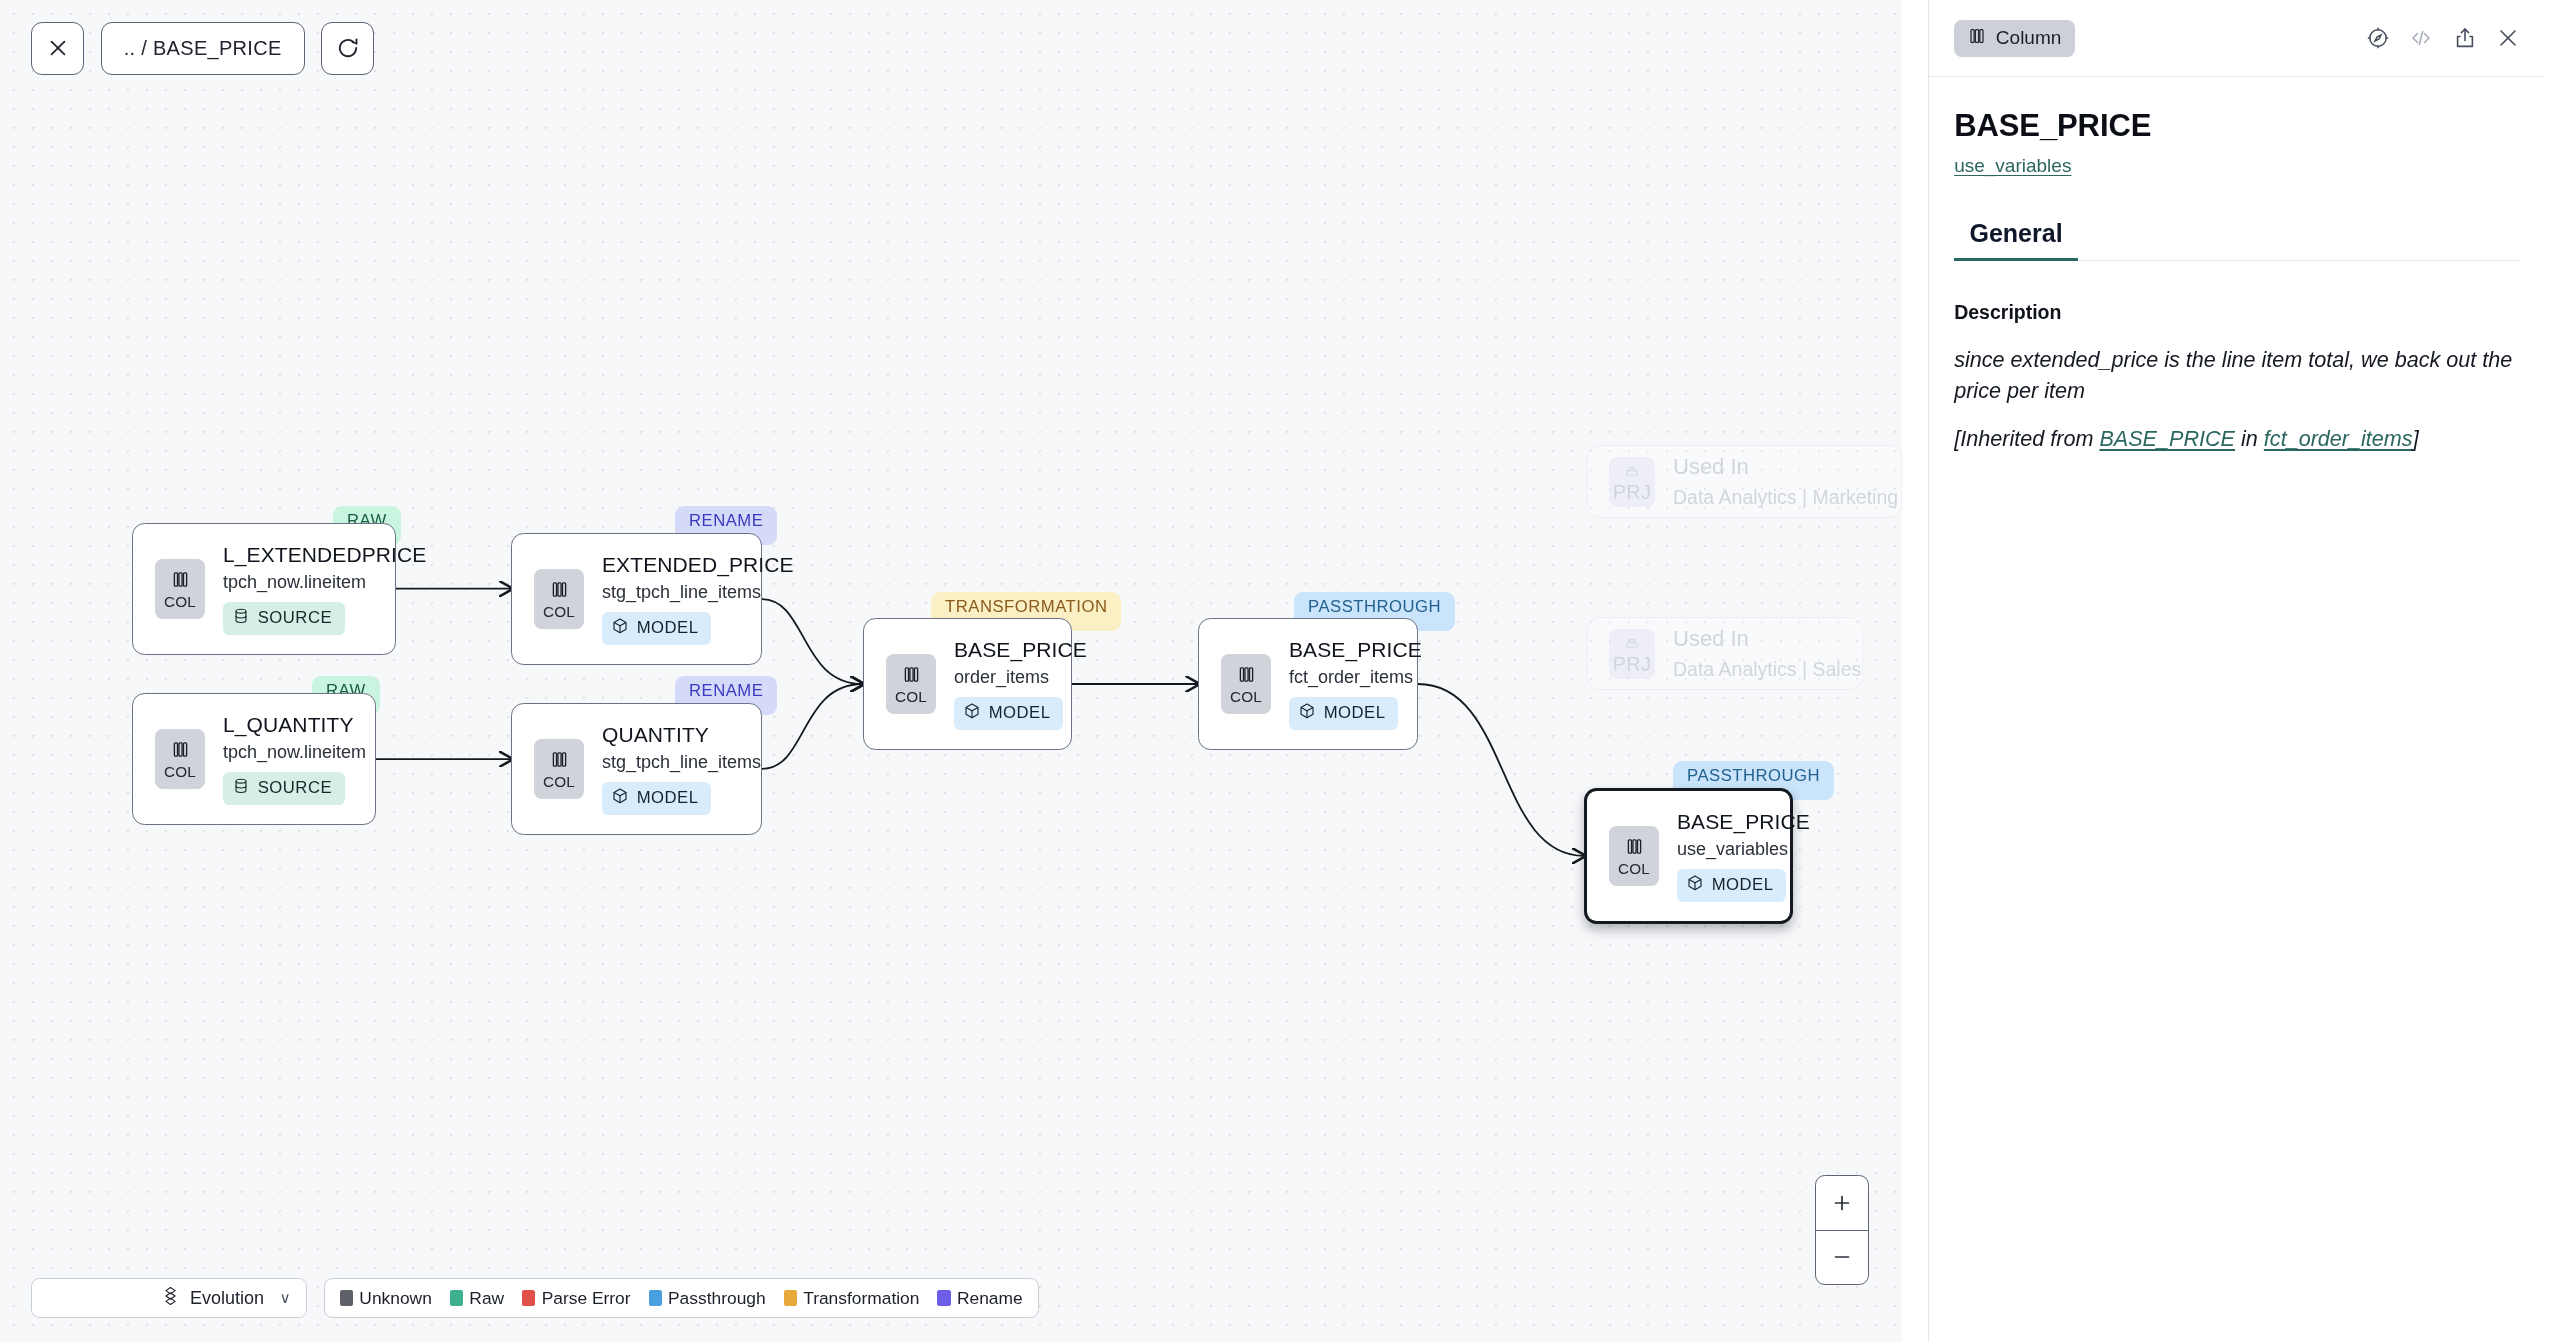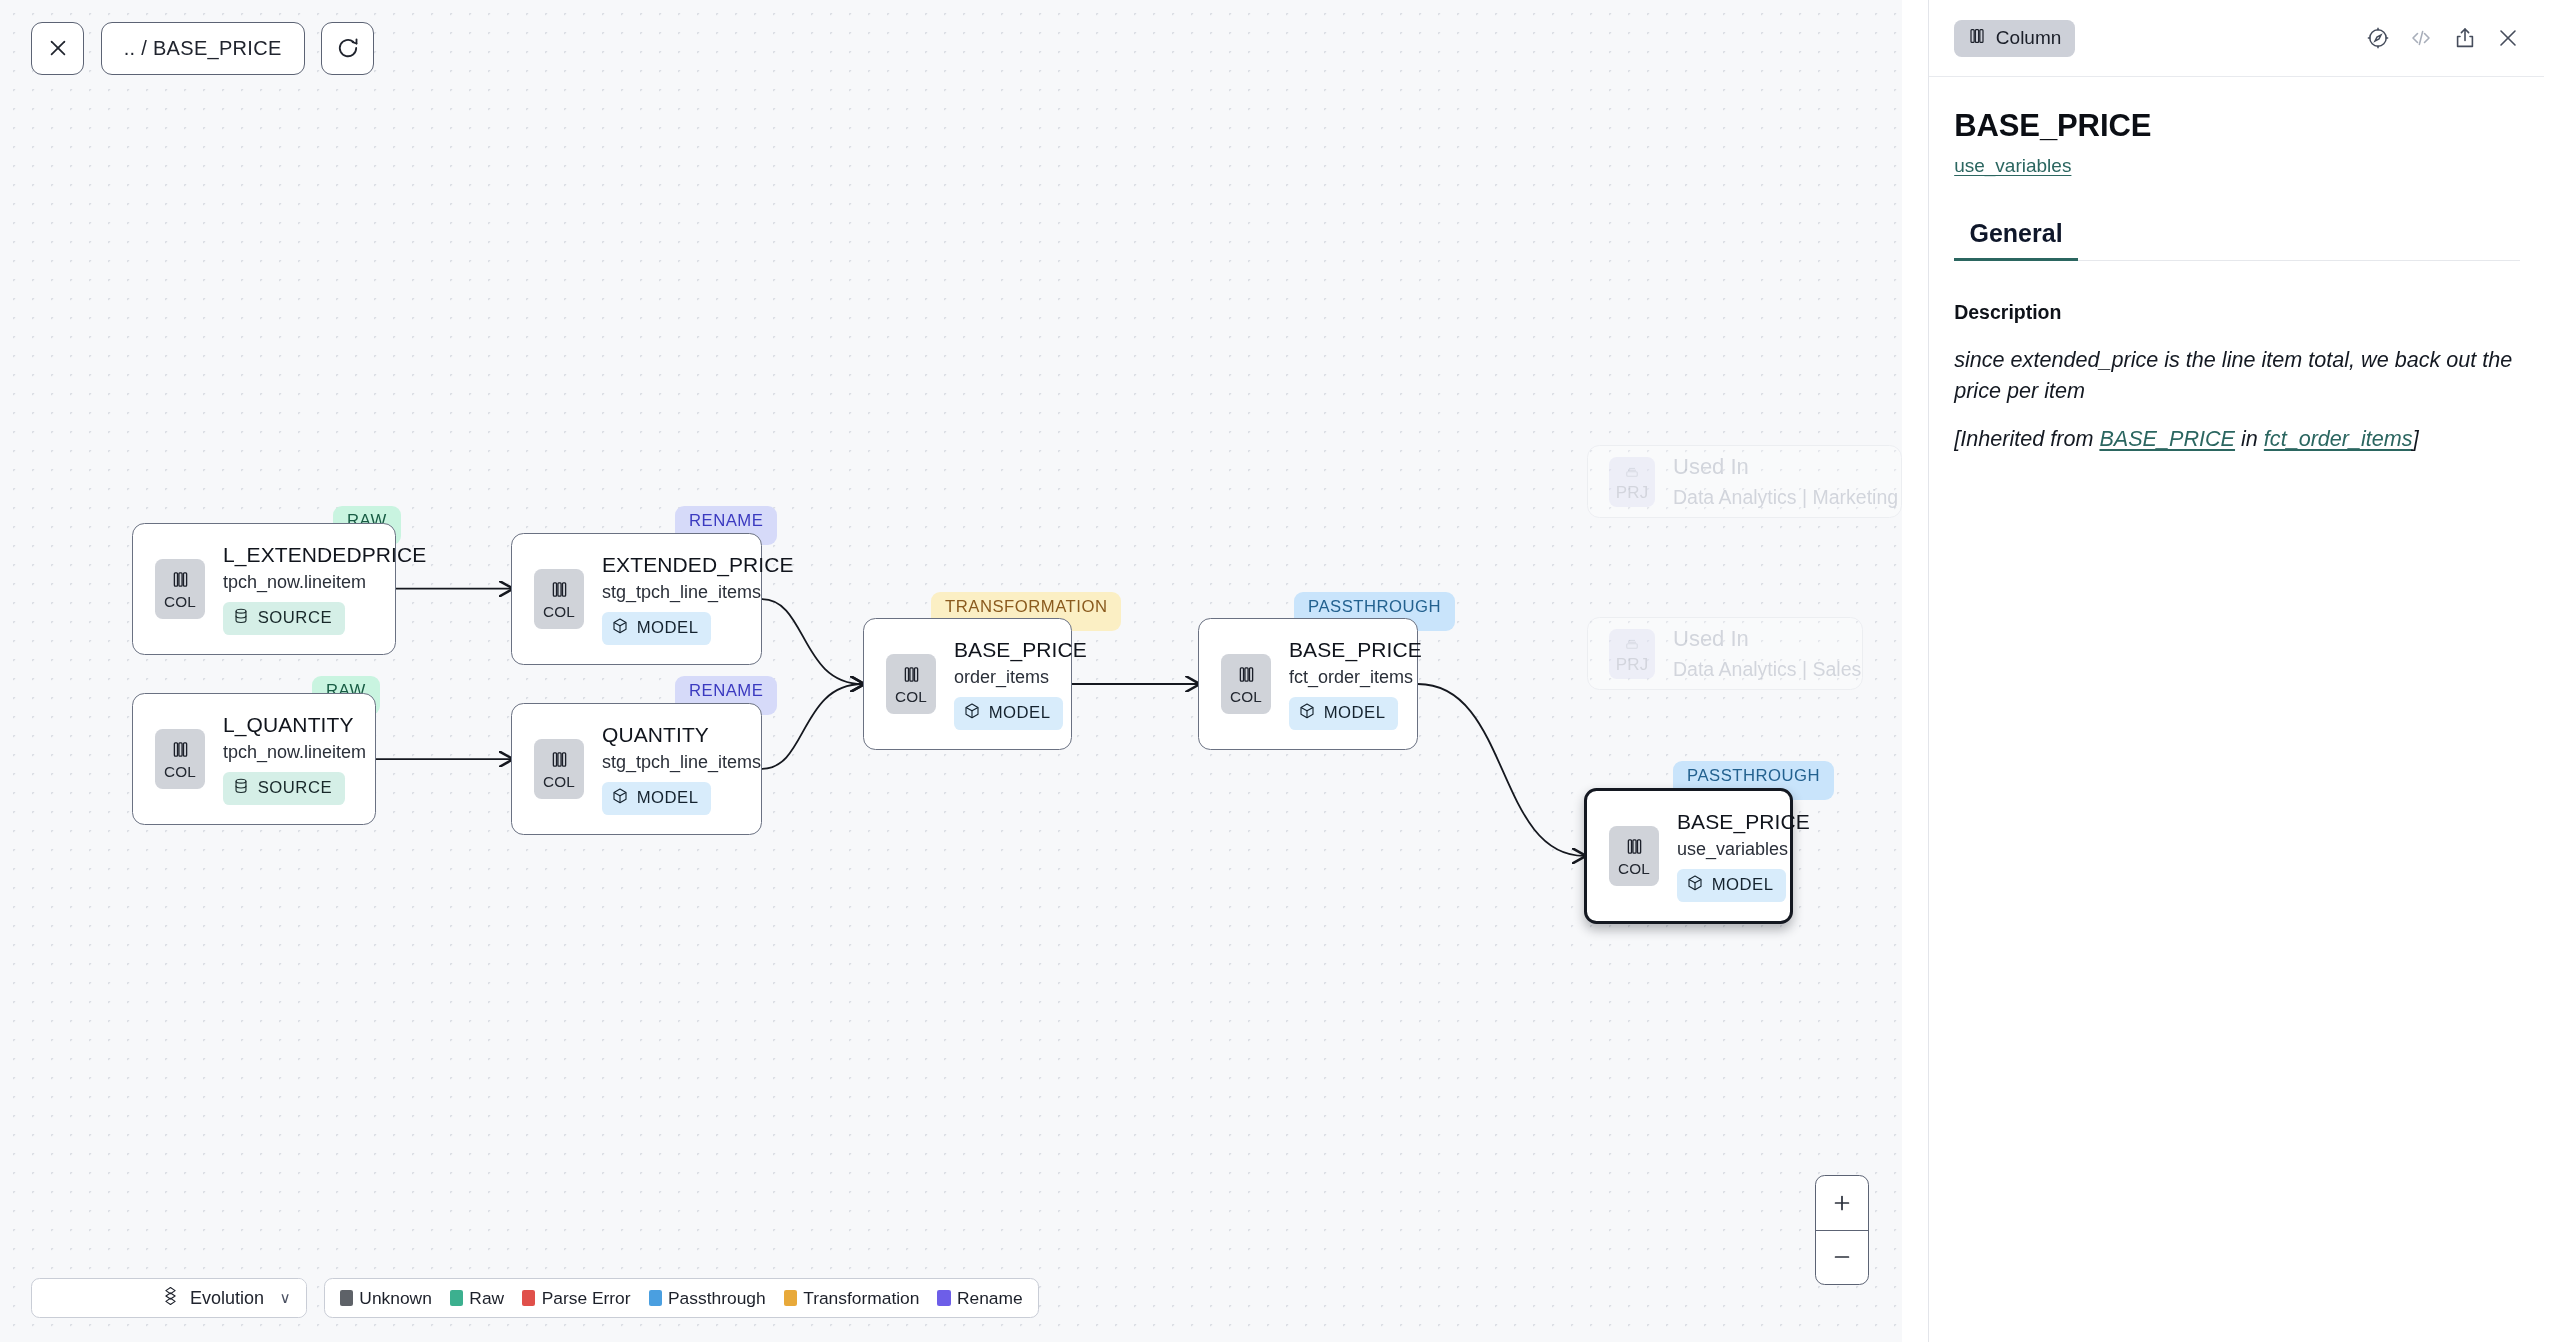--- a/index.html
+++ b/index.html
@@ -66,21 +66,21 @@
   
   .ghost {
     position: absolute; background: rgba(255,255,255,.45); border: 1.4px solid #e4e6eb;
     border-radius: 12.5px; display: flex; align-items: center; z-index: 10; opacity: .55;
   }
   .ghost-badge {
     width: 46px; height: 50px; margin-left: 21px; background: #e6e7f6; border-radius: 7.7px;
     display: flex; flex-direction: column; align-items: center; justify-content: center; gap: 1.4px;
     flex: 0 0 auto; color: #b6bac6;
   }
-  .ghost-badge .cb-label { font-size: 17px; letter-spacing: 0.2px; line-height: 1; }
+  .ghost-badge .cb-label { font-size: 20px; letter-spacing: 0.2px; line-height: 1; }
   .ghost-body { margin-left: 18px; display: flex; flex-direction: column; gap: 5.6px; }
   .ghost-t1 { font-size: 22px; color: #b4b9c4; }
   .ghost-t2 { font-size: 19.5px; color: #b4b9c4; white-space: nowrap; }
 
   
   #edges { position: absolute; inset: 0; width: 1946px; height: 1343px; z-index: 5; pointer-events: none; }
 
   
   #zoomctl {
     position: absolute; right: 33px; bottom: 58px; width: 54px; height: 110px;

